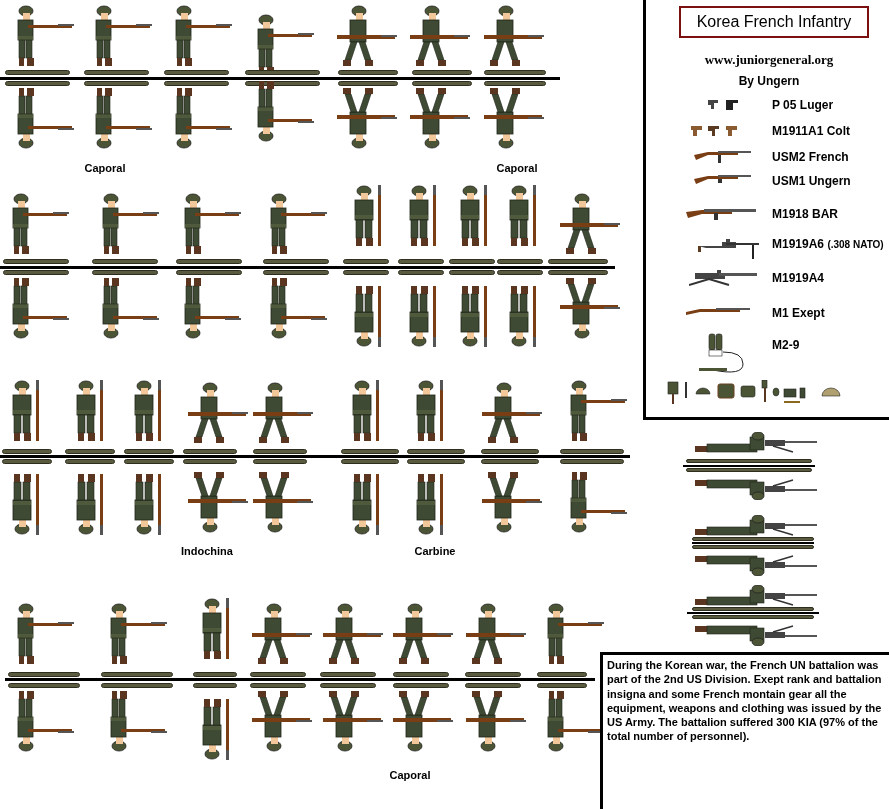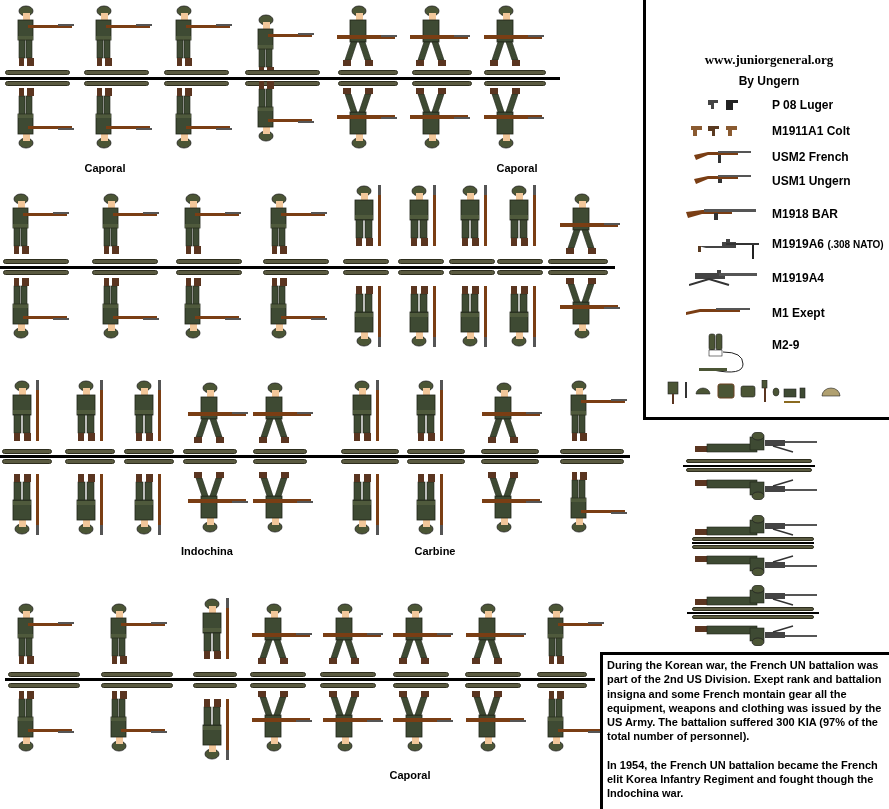--- a/index.html
+++ b/index.html
@@ -508,29 +508,30 @@
   <div class="fig" style="left:540px;top:690px;transform:scaleY(-1);">
       <svg width="60" height="62">
         <use href="#soldier-aim"></use>
       </svg>
     </div>
 
   <div class="rank-label" style="left:380px;top:769px;width:60px;">Caporal</div>
 </div>
 
 <div class="legend">
+  <div class="title-box">Korea French  Infantry</div>
   <div class="site">www.juniorgeneral.org</div>
   <div class="author">By Ungern</div>
 
   <div class="wrow" style="top:95px;">
     <svg class="wicon" style="left:62px;top:3px;" width="40" height="14">
       <path d="M0 2h10v3h-4v6h-3v-4h-3z" fill="#444"></path>
         <path d="M18 2h12v3h-5v7h-7z" fill="#222"></path>
     </svg>
-    <span class="wlabel">P 08 Luger</span>
+    <span class="wlabel">P 05 Luger</span>
   </div>
   <div class="wrow" style="top:121px;">
     <svg class="wicon" style="left:45px;top:3px;" width="60" height="14">
       <path d="M0 2h11v4h-5v6h-4v-6h-2z" fill="#8a5a30"></path>
         <path d="M17 2h11v3h-4v7h-3v-5h-4z" fill="#5a3a20"></path>
         <path d="M35 2h11v4h-5v6h-4v-6h-2z" fill="#8a5a30"></path>
     </svg>
     <span class="wlabel">M1911A1 Colt</span>
   </div>
   <div class="wrow" style="top:147px;">
@@ -658,14 +659,13 @@
   <div class="base" style="left:692px;top:607px;width:122px;height:4px;"></div>
   <div class="sep" style="left:687px;top:612px;width:132px;height:2px;"></div>
   <div class="base" style="left:692px;top:615px;width:122px;height:4px;"></div>
   <div class="prone" style="left:695px;top:618px;transform:scaleY(-1);"><svg width="130" height="24">
         <use href="#prone-mg"></use>
       </svg></div>
 </div>
 
 <div class="text-panel">
   <p>During the Korean war, the French UN battalion was part of the 2nd US Division. Exept rank and battalion insigna and some French montain gear all the equipment, weapons and clothing was issued by the US Army. The battalion suffered 300 KIA (97% of the total number of personnel).</p>
-  <p>In 1954, the French UN battalion became the French elit Korea Infantry Regiment and fought though the Indochina war.</p>
 </div>
 
 </body></html>

